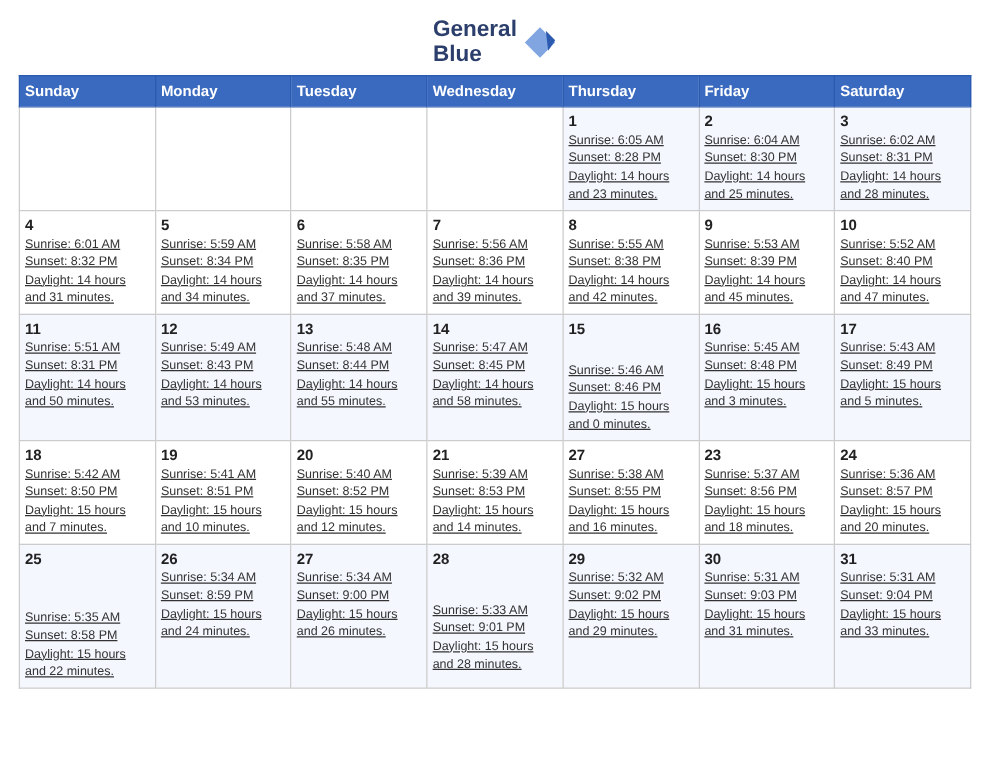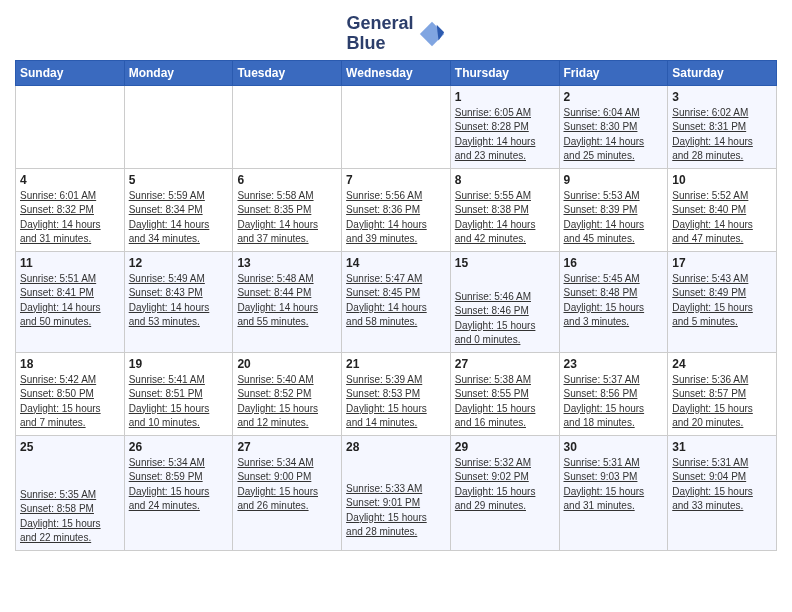--- a/index.html
+++ b/index.html
@@ -205,21 +205,21 @@
             <div class="cell-text" style="white-space: pre-line;">Sunrise: 5:52 AM
 Sunset: 8:40 PM
 Daylight: 14 hours
 and 47 minutes.</div>
           </td>
         </tr>
         <tr>
           <td>
             <span class="day-num">11</span>
             <div class="cell-text" style="white-space: pre-line;">Sunrise: 5:51 AM
-Sunset: 8:41 PM
+Sunset: 8:31 PM
 Daylight: 14 hours
 and 50 minutes.</div>
           </td>
           <td>
             <span class="day-num">12</span>
             <div class="cell-text" style="white-space: pre-line;">Sunrise: 5:49 AM
 Sunset: 8:43 PM
 Daylight: 14 hours
 and 53 minutes.</div>
           </td>

